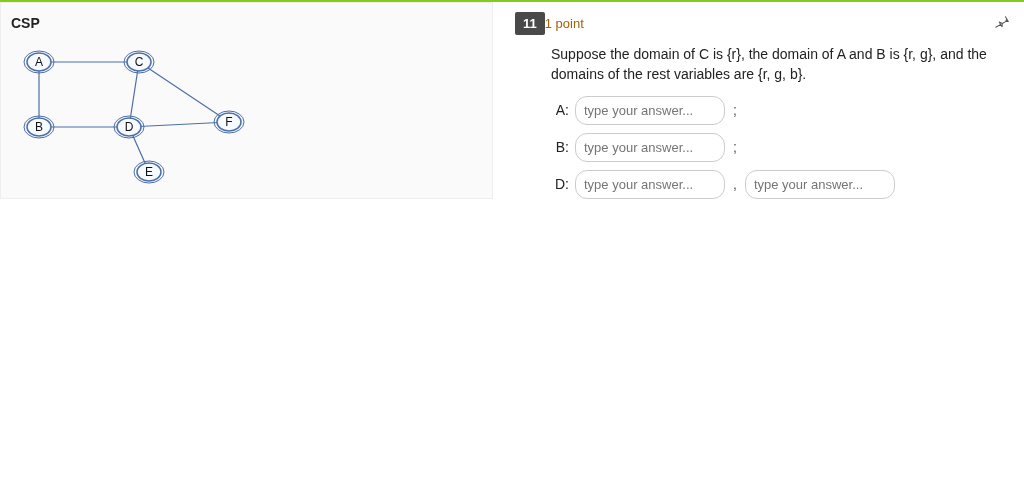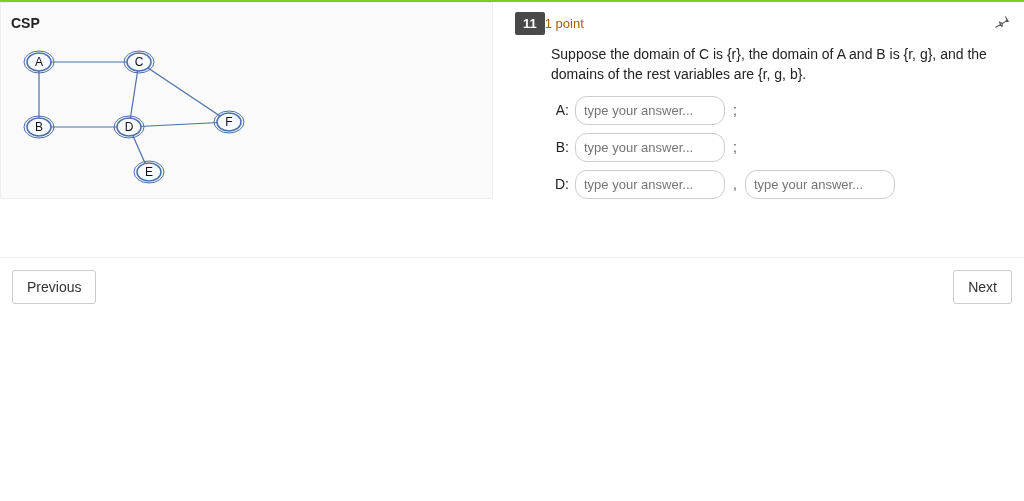--- a/index.html
+++ b/index.html
@@ -209,17 +209,13 @@
         <div class="answer-row">
           <span class="lbl">D:</span>
           <input type="text" placeholder="type your answer..." style="">
           <span class="sep">,</span>
           <input type="text" placeholder="type your answer..." style="">
         </div>
       </div>
     </div>
   </div>
 
-  <div class="navbar">
-    <button class="navbtn">Previous</button>
-    <button class="navbtn">Next</button>
-  </div>
 </div>
 
 </body></html>

